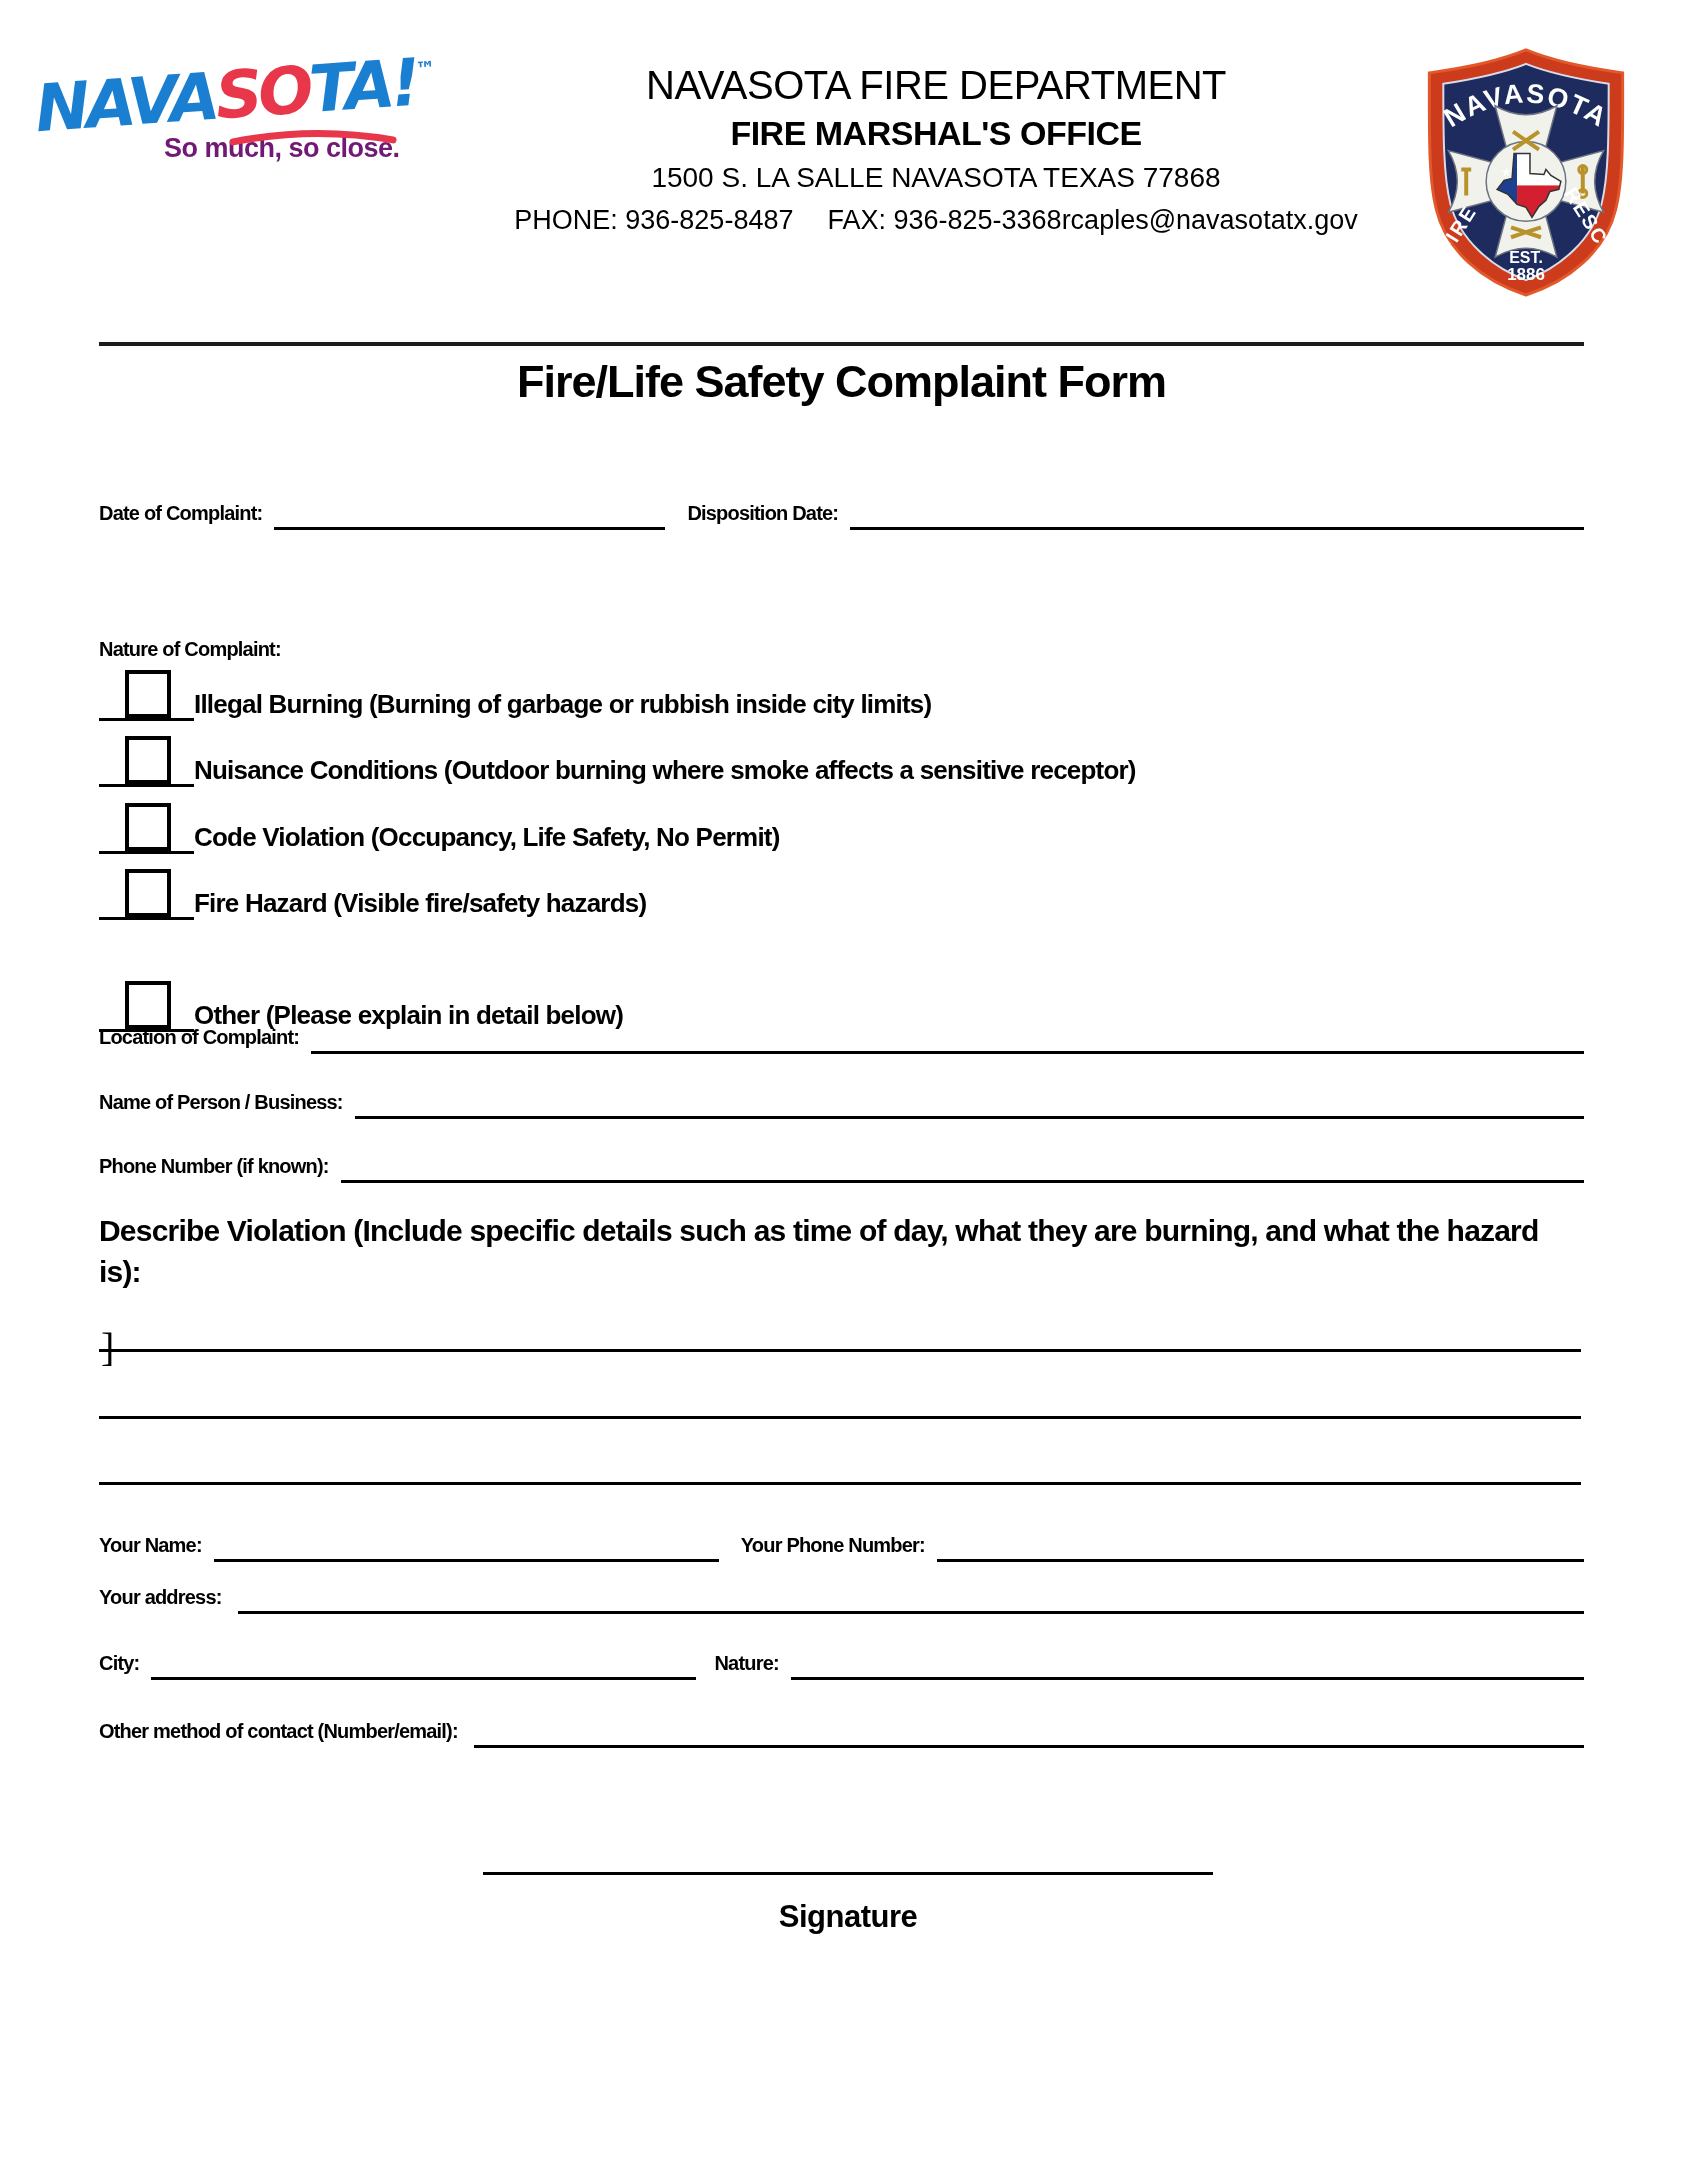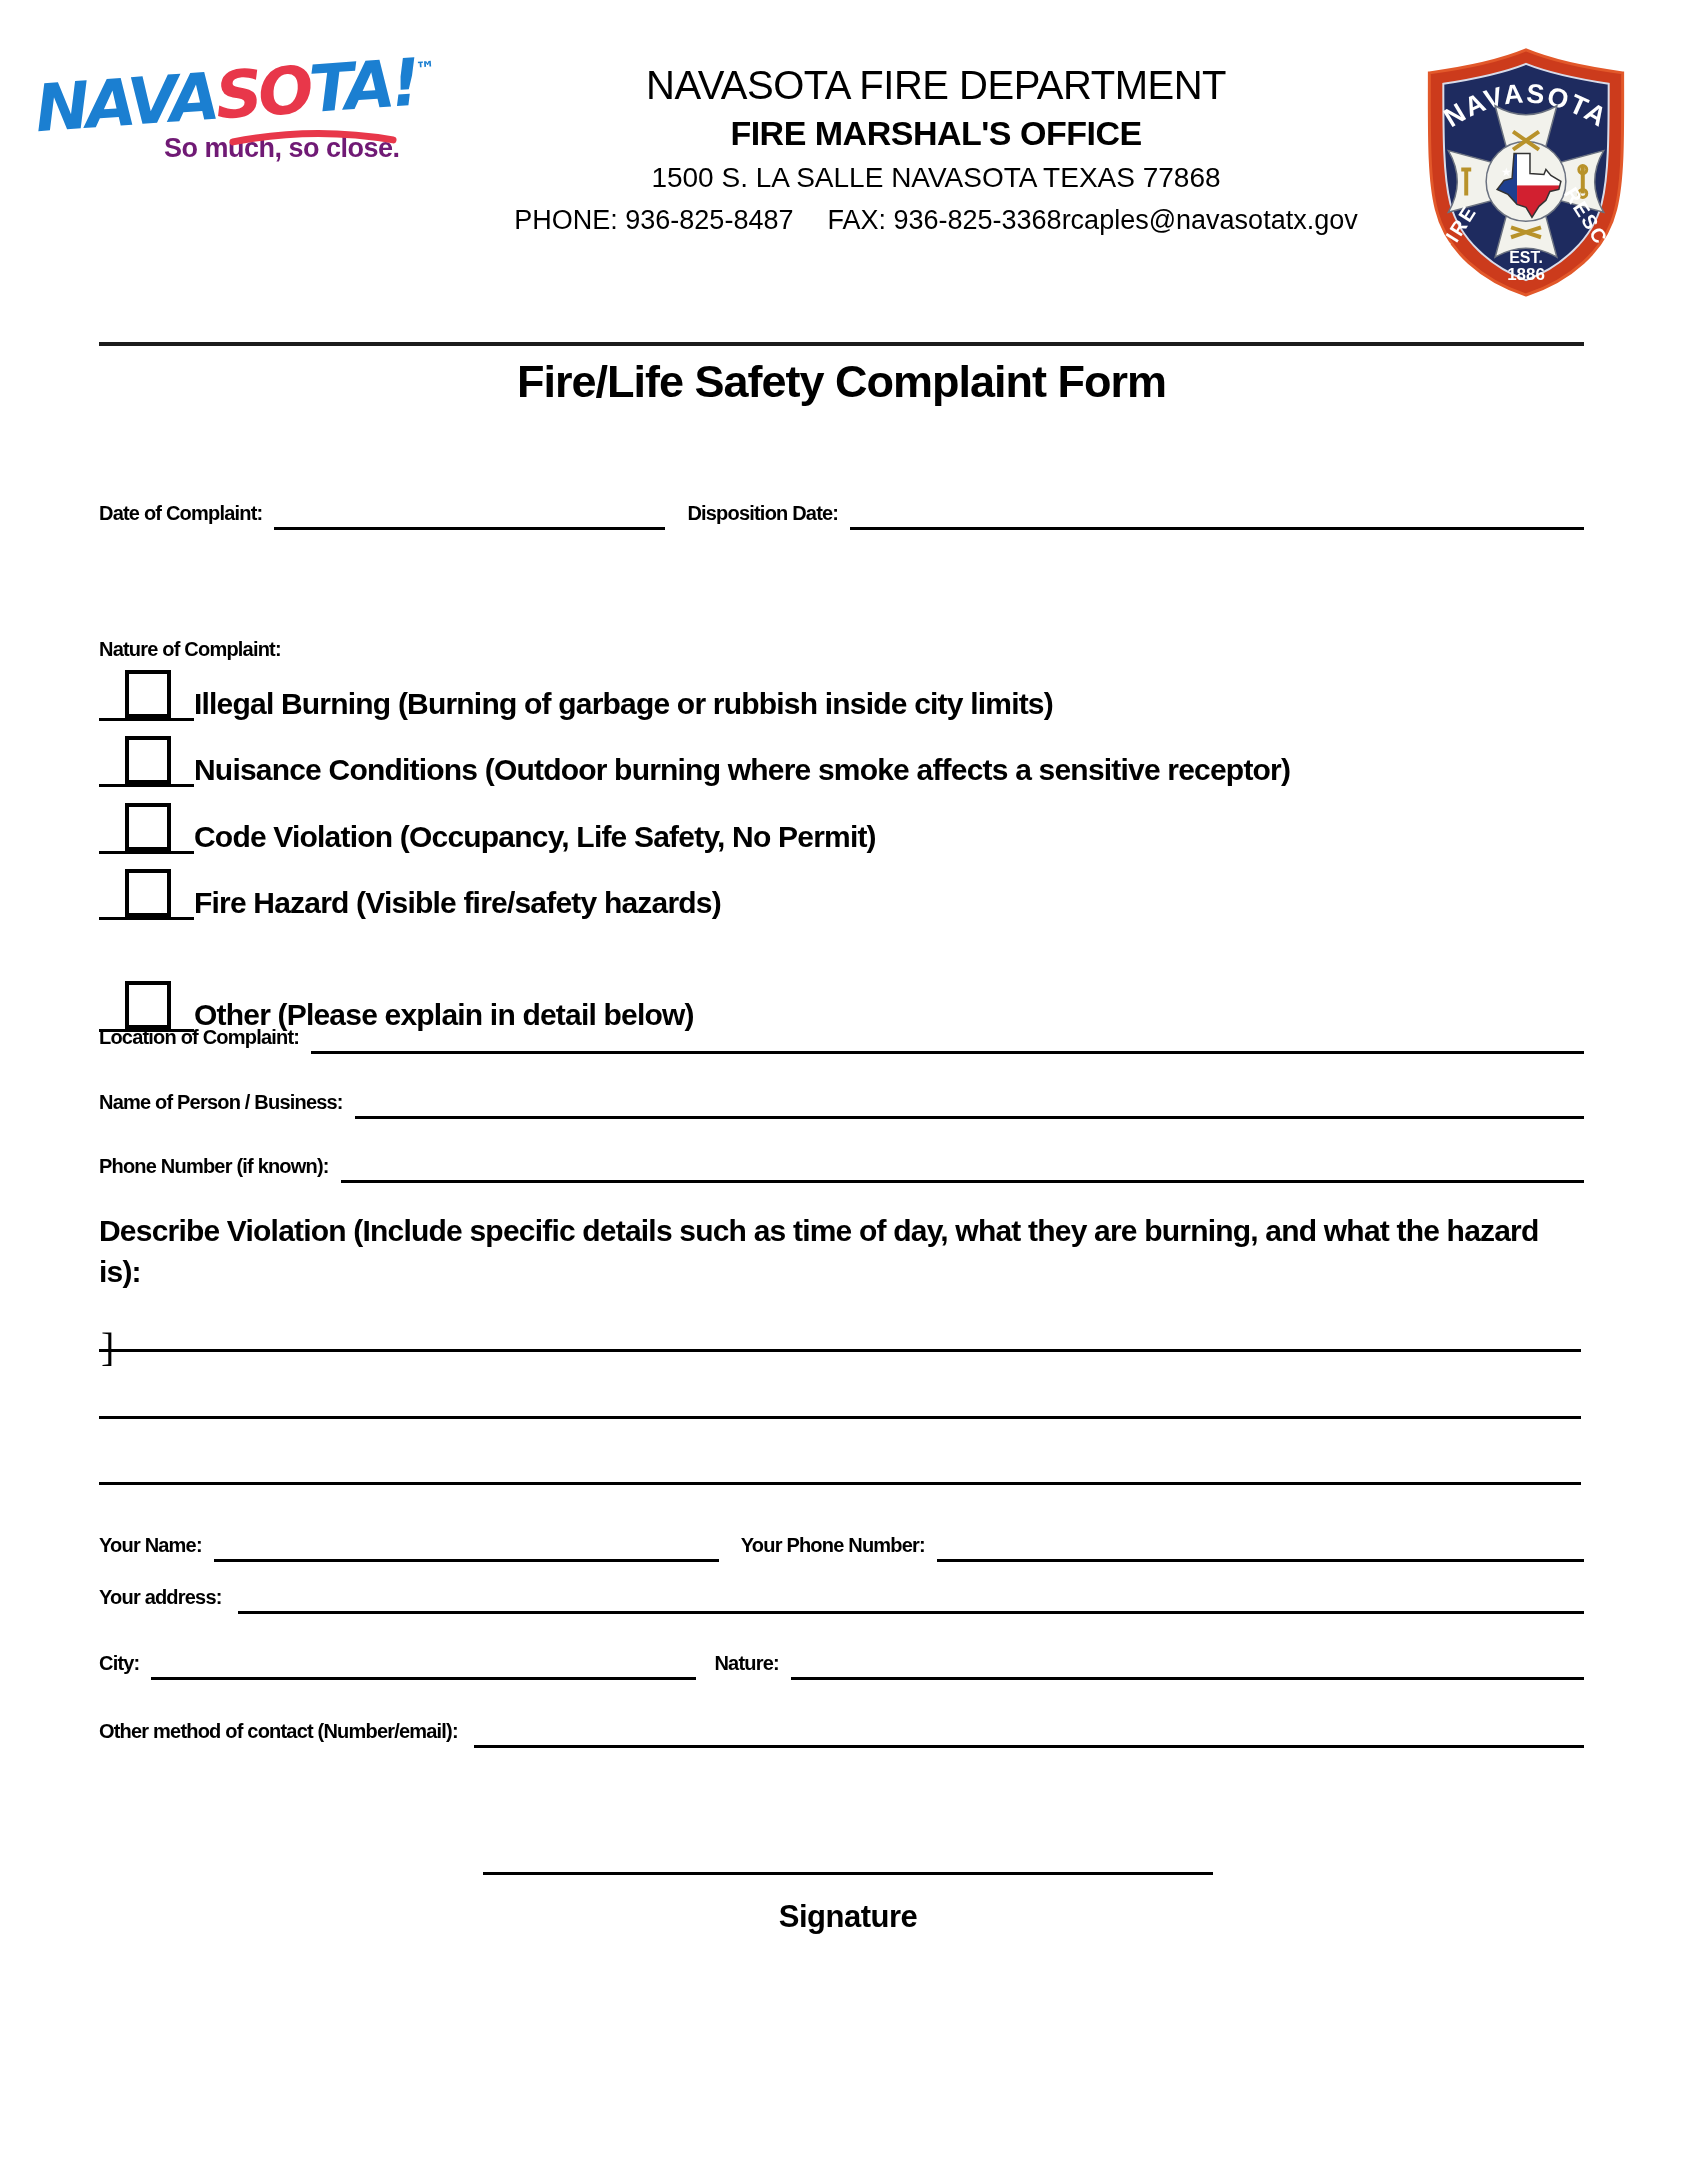--- a/index.html
+++ b/index.html
@@ -41,21 +41,21 @@
     white-space:nowrap; }
   .fill { flex:1; border-bottom:3px solid #000; height:100%; margin-left:12px; }
   .fill-fixed { border-bottom:3px solid #000; height:100%; margin-left:12px; }
 
   
   .cb-row { position:absolute; left:99px; width:1485px; display:flex; align-items:flex-end;
     height:42px; }
   .cb-line { position:relative; width:95px; border-bottom:3px solid #000; height:100%; }
   .cb-box { position:absolute; left:26px; bottom:0; width:46px; height:48px;
     border:4px solid #000; background:#fff; }
-  .cb-label { font-weight:bold; font-size:30px; letter-spacing:-0.8px; line-height:34px;
+  .cb-label { font-weight:bold; font-size:26px; letter-spacing:-0.8px; line-height:34px;
     white-space:nowrap; }
 
   
   .describe { position:absolute; left:99px; top:1210px; width:1465px;
     font-weight:bold; font-size:30px; letter-spacing:-0.8px; line-height:41px; }
 
   
   .ans-line { position:absolute; left:99px; width:1482px; height:3px; background:#000; }
   .bracket { position:absolute; left:2px; top:-25px; font-size:40px; font-weight:normal;
     font-family:"Liberation Serif", serif; }

